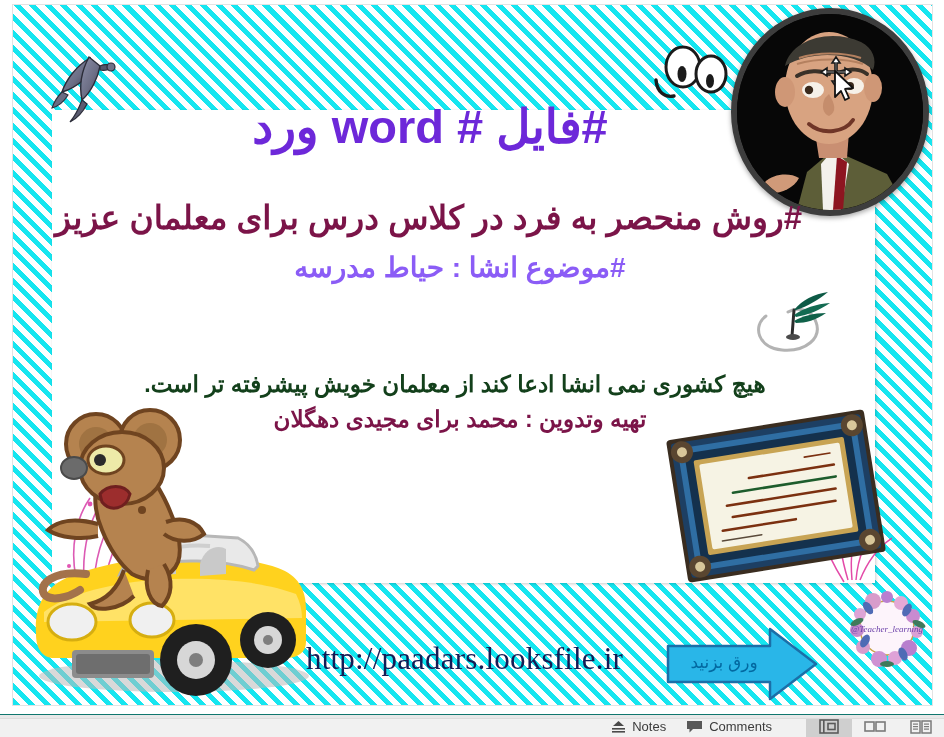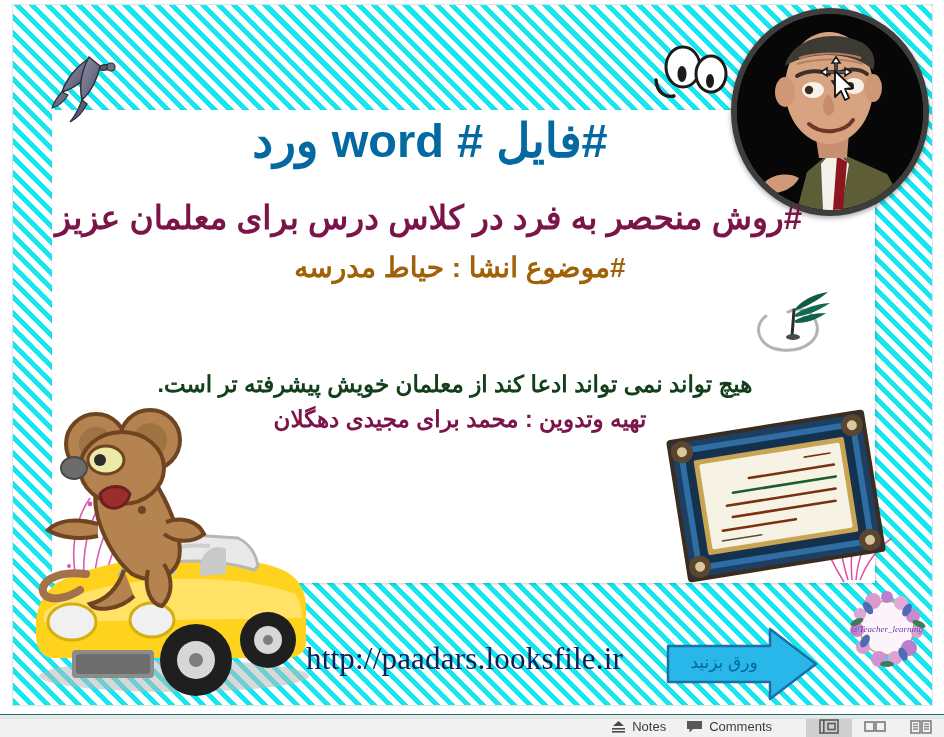--- a/index.html
+++ b/index.html
@@ -54,27 +54,27 @@
     width: 823px;
     height: 473px;
     background: #ffffff;
     box-shadow: 1px 1px 3px rgba(0,0,0,0.20);
   }
 
   
   .slide-title {
     position: absolute;
     left: 120px;
-    top: 114px;
+    top: 100px;
     width: 620px;
     text-align: center;
     direction: rtl;
     font-size: 47px;
     font-weight: bold;
-    color: #0369a1;
+    color: #6d28d9;
     letter-spacing: 0px;
     line-height: 1.15;
     white-space: nowrap;
   }
 
   .line-maroon {
     position: absolute;
     left: 55px;
     top: 198px;
     width: 800px;
@@ -89,21 +89,21 @@
 
   .line-purple {
     position: absolute;
     left: 140px;
     top: 251px;
     width: 640px;
     text-align: center;
     direction: rtl;
     font-size: 28px;
     font-weight: bold;
-    color: #a16207;
+    color: #8b5cf6;
     line-height: 1.2;
     white-space: nowrap;
   }
 
   .line-green {
     position: absolute;
     left: 90px;
     top: 371px;
     width: 730px;
     text-align: center;
@@ -358,21 +358,21 @@
 
         <path d="M72 110 C86 122 108 118 116 106" stroke="#6f3527" stroke-width="4" fill="none" stroke-linecap="round"></path>
 
         <path d="M28 168 C36 160 52 158 62 164 C56 176 38 182 26 178 Z" fill="#d09a79"></path>
       </svg>
     </div>
 
     <div class="slide-title">#فایل # word ورد</div>
     <div class="line-maroon">#روش منحصر به فرد در کلاس درس برای معلمان عزیز</div>
     <div class="line-purple">#موضوع انشا : حیاط مدرسه</div>
-    <div class="line-green">هیچ تواند نمی تواند ادعا کند از معلمان خویش پیشرفته تر است.</div>
+    <div class="line-green">هیچ کشوری نمی انشا ادعا کند از معلمان خویش پیشرفته تر است.</div>
     <div class="line-author">تهیه وتدوین : محمد برای مجیدی دهگلان</div>
 
     <div class="plant-swirl">
       <svg viewBox="0 0 102 72" width="102" height="72" aria-hidden="true">
         <path d="M22 34 C8 44 14 66 38 68 C62 70 78 56 72 40 C68 28 54 24 44 30" fill="none" stroke="#9a9a9a" stroke-width="3" stroke-linecap="round" opacity="0.75"></path>
         <path d="M48 54 L50 28" stroke="#2c2c2c" stroke-width="3" stroke-linecap="round"></path>
         <path d="M50 28 C58 18 70 12 84 10 C74 18 64 24 52 28 Z" fill="#0d5a46"></path>
         <path d="M50 33 C60 26 72 22 86 21 C76 28 64 33 52 35 Z" fill="#136b52"></path>
         <path d="M50 39 C58 34 70 31 82 31 C72 38 62 41 52 41 Z" fill="#0f6149"></path>
         <ellipse cx="49" cy="55" rx="7" ry="3" fill="#4a4a4a"></ellipse>

